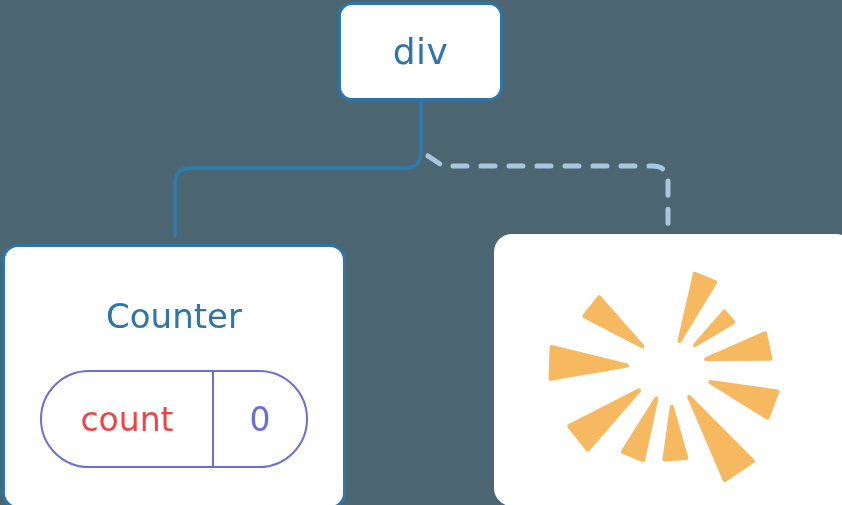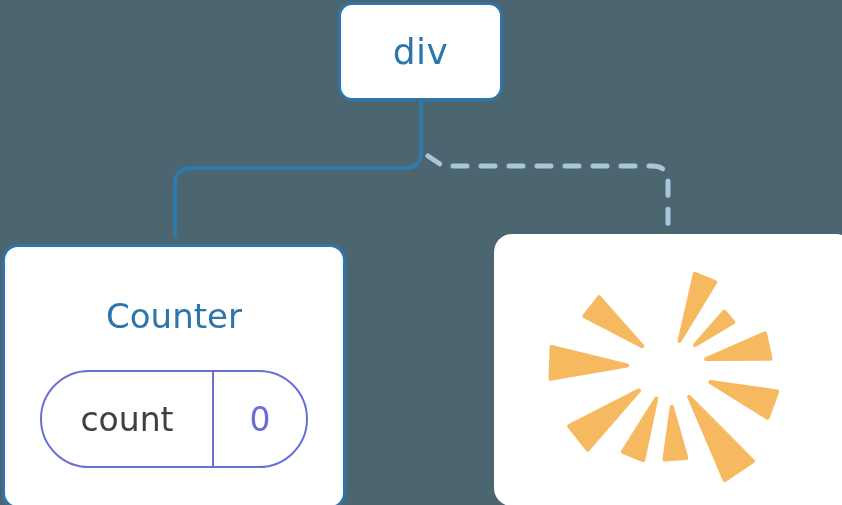--- a/index.html
+++ b/index.html
@@ -131,21 +131,21 @@
   </svg>
 
   <div class="node bordered" id="node-div" style="border-color: rgb(45, 118, 171); background: rgb(255, 255, 255);">
     <span class="node-title-div" style="color: rgb(45, 118, 171);">div</span>
   </div>
 
   <div class="node bordered" id="node-counter" style="border-color: rgb(45, 118, 171); background: rgb(255, 255, 255);">
     <span class="node-title-counter" style="color: rgb(45, 118, 171);">Counter</span>
 
     <div class="pill" style="border-color: rgb(106, 111, 214);">
-      <span class="pill-key" style="color: #404040;">count</span>
+      <span class="pill-key" style="color: #ef4444;">count</span>
       <span class="pill-val" style="color: rgb(106, 111, 214); border-left-color: rgb(106, 111, 214);">0</span>
     </div>
   </div>
 
   <div class="node" id="node-burst">
     <svg id="burst-svg" viewBox="0 0 360 272" xmlns="http://www.w3.org/2000/svg">
         <polygon points="185.5,107.0 221.2,48.1 200.8,39.9" fill="#f7b95f" stroke="#f7b95f" stroke-width="4" stroke-linejoin="round"></polygon>
         <polygon points="201.0,111.1 239.3,88.2 230.3,77.5" fill="#f7b95f" stroke="#f7b95f" stroke-width="4" stroke-linejoin="round"></polygon>
         <polygon points="212.2,125.1 276.5,124.7 271.1,99.3" fill="#f7b95f" stroke="#f7b95f" stroke-width="4" stroke-linejoin="round"></polygon>
         <polygon points="216.3,148.0 273.6,183.8 283.2,157.5" fill="#f7b95f" stroke="#f7b95f" stroke-width="4" stroke-linejoin="round"></polygon>

